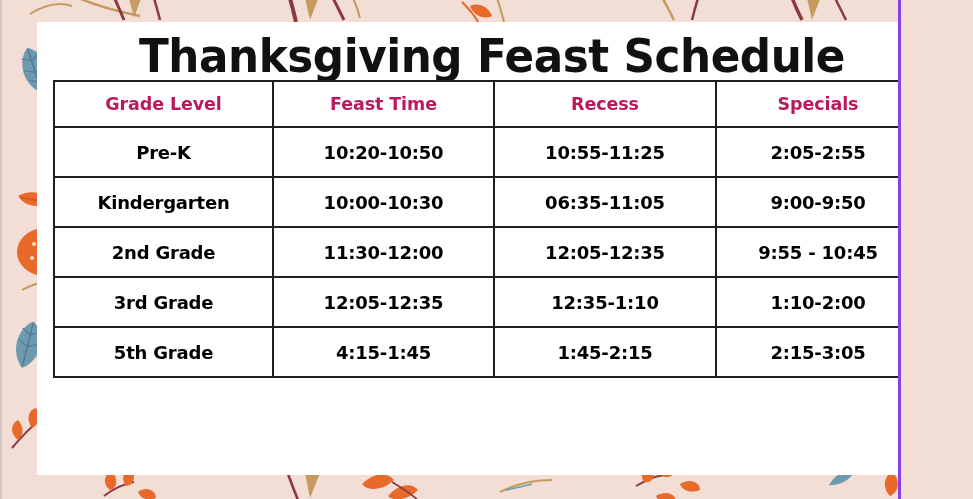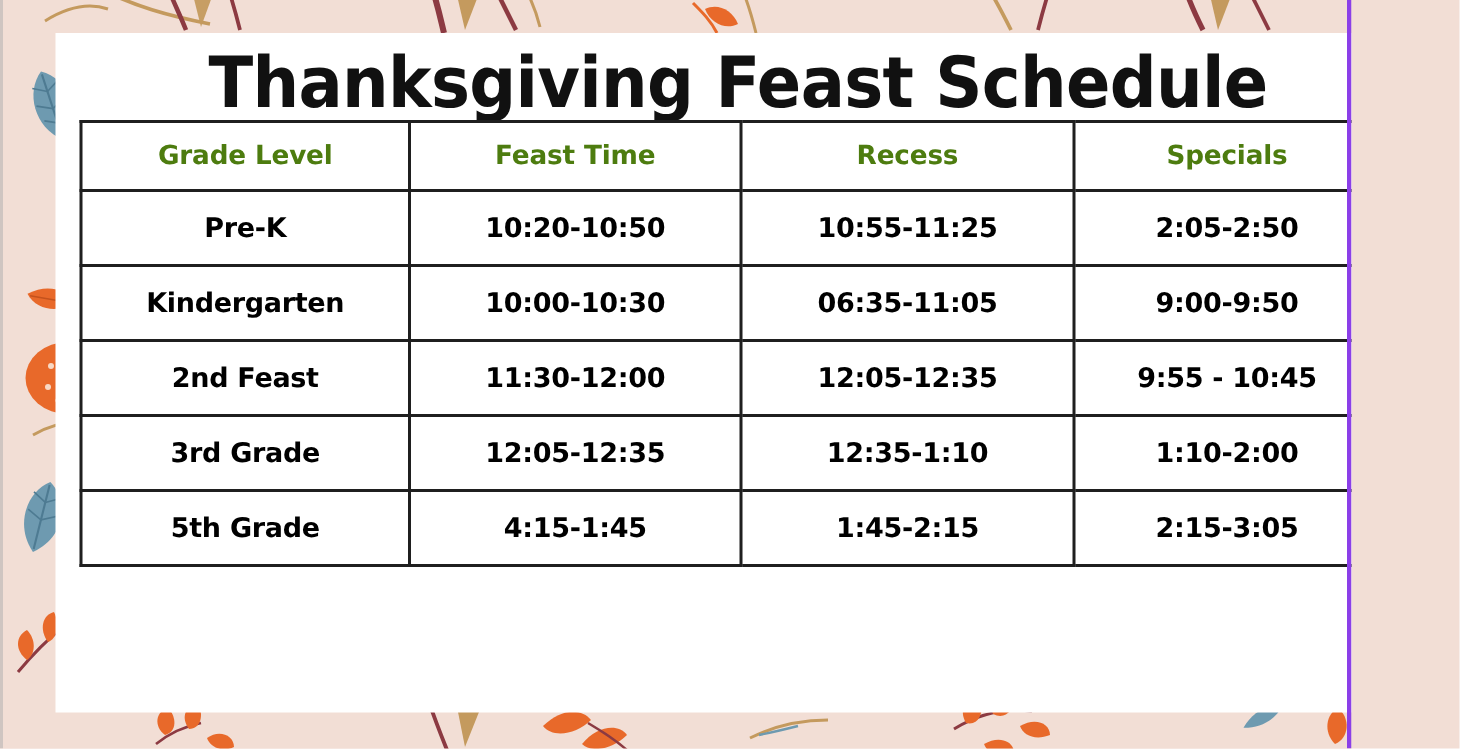--- a/index.html
+++ b/index.html
@@ -94,21 +94,21 @@
     border: 2px solid #1f1f1f;
     text-align: center;
     vertical-align: middle;
     padding: 0;
   }
   #schedule-table th {
     height: 44px;
     font-family: "DejaVu Sans", sans-serif;
     font-size: 17.5px;
     font-weight: 700;
-    color: #4d7c0f;
+    color: #be185d;
     letter-spacing: -0.1px;
   }
   #schedule-table td {
     height: 48px;
     font-family: "DejaVu Sans", sans-serif;
     font-size: 18px;
     font-weight: 700;
     color: #000000;
     letter-spacing: -0.2px;
   }
@@ -290,30 +290,30 @@
           <th>Feast Time</th>
           <th>Recess</th>
           <th>Specials</th>
         </tr>
       </thead>
       <tbody>
         <tr>
           <td>Pre-K</td>
           <td>10:20-10:50</td>
           <td>10:55-11:25</td>
-          <td>2:05-2:50</td>
+          <td>2:05-2:55</td>
         </tr>
         <tr>
           <td>Kindergarten</td>
           <td>10:00-10:30</td>
           <td>06:35-11:05</td>
           <td>9:00-9:50</td>
         </tr>
         <tr>
-          <td>2nd Feast</td>
+          <td>2nd Grade</td>
           <td>11:30-12:00</td>
           <td>12:05-12:35</td>
           <td>9:55 - 10:45</td>
         </tr>
         <tr>
           <td>3rd Grade</td>
           <td>12:05-12:35</td>
           <td>12:35-1:10</td>
           <td>1:10-2:00</td>
         </tr>

